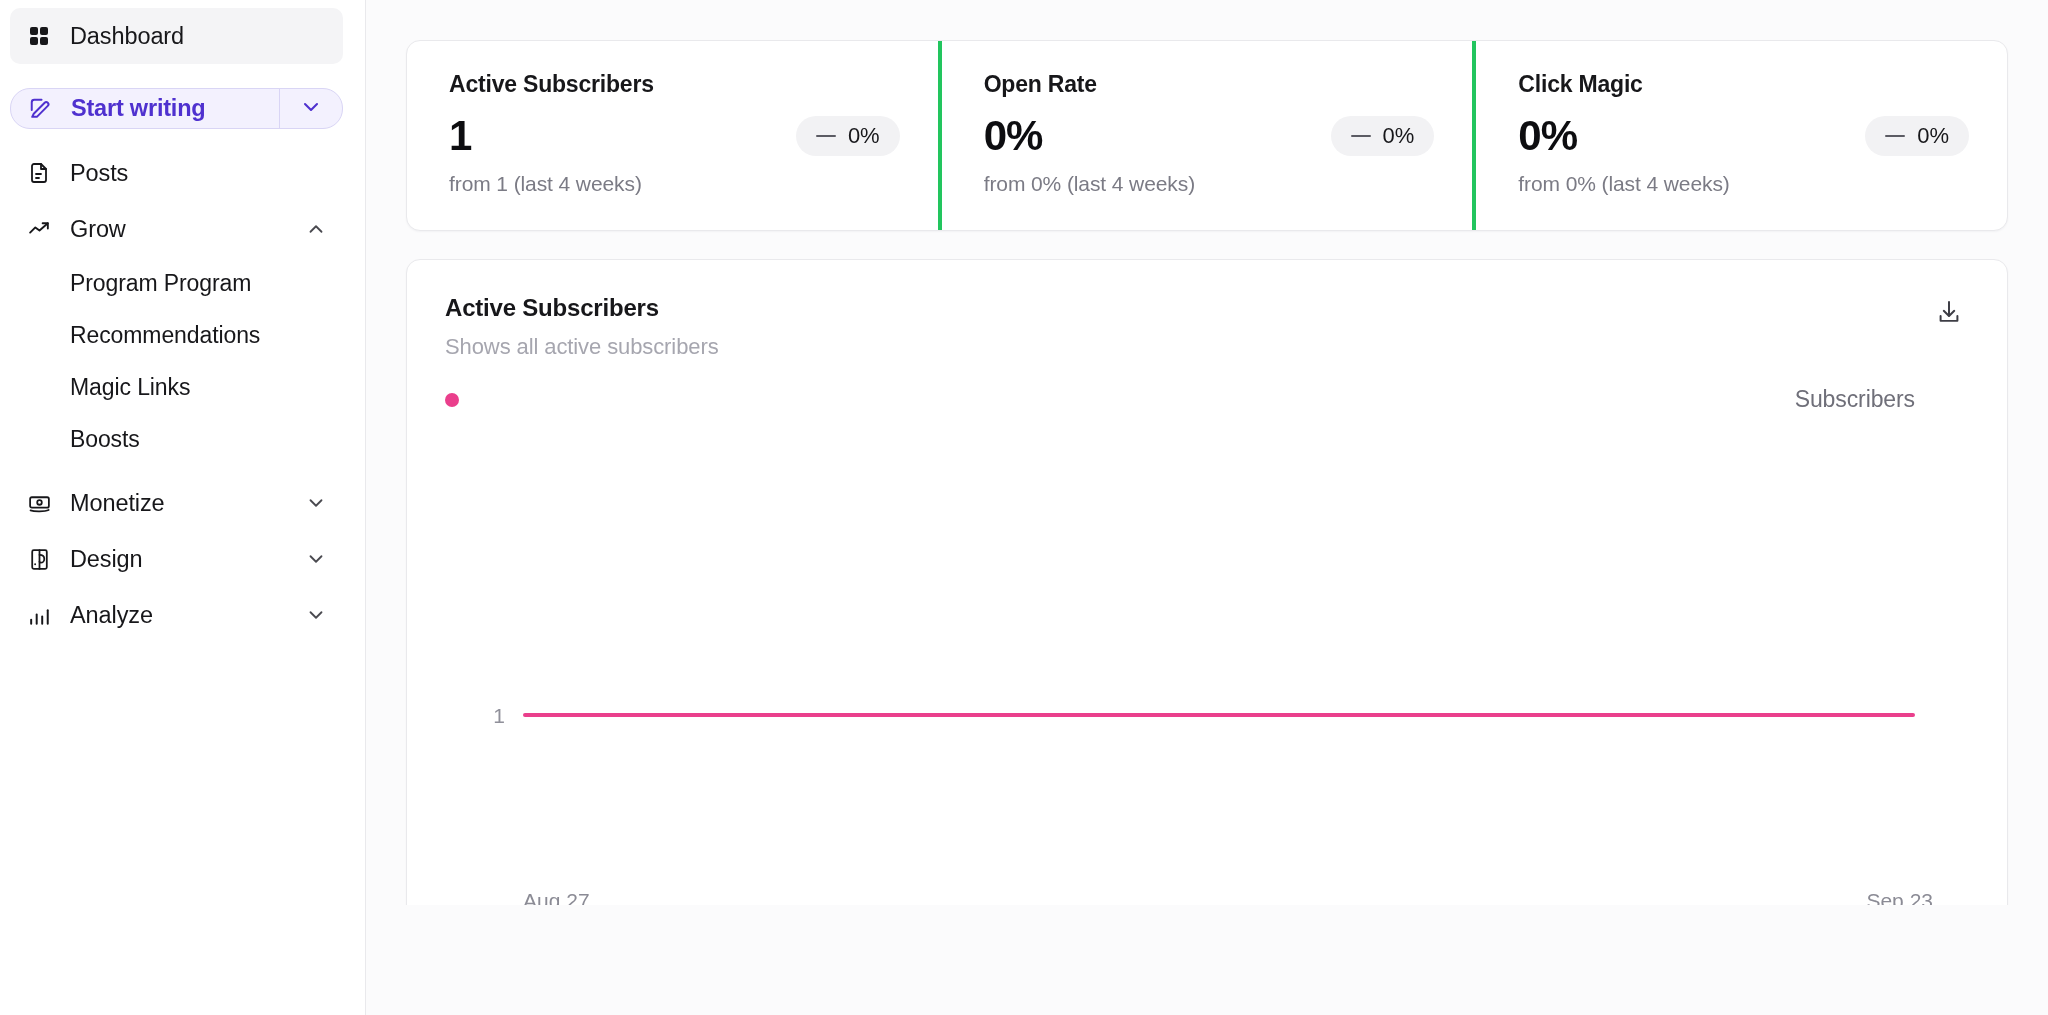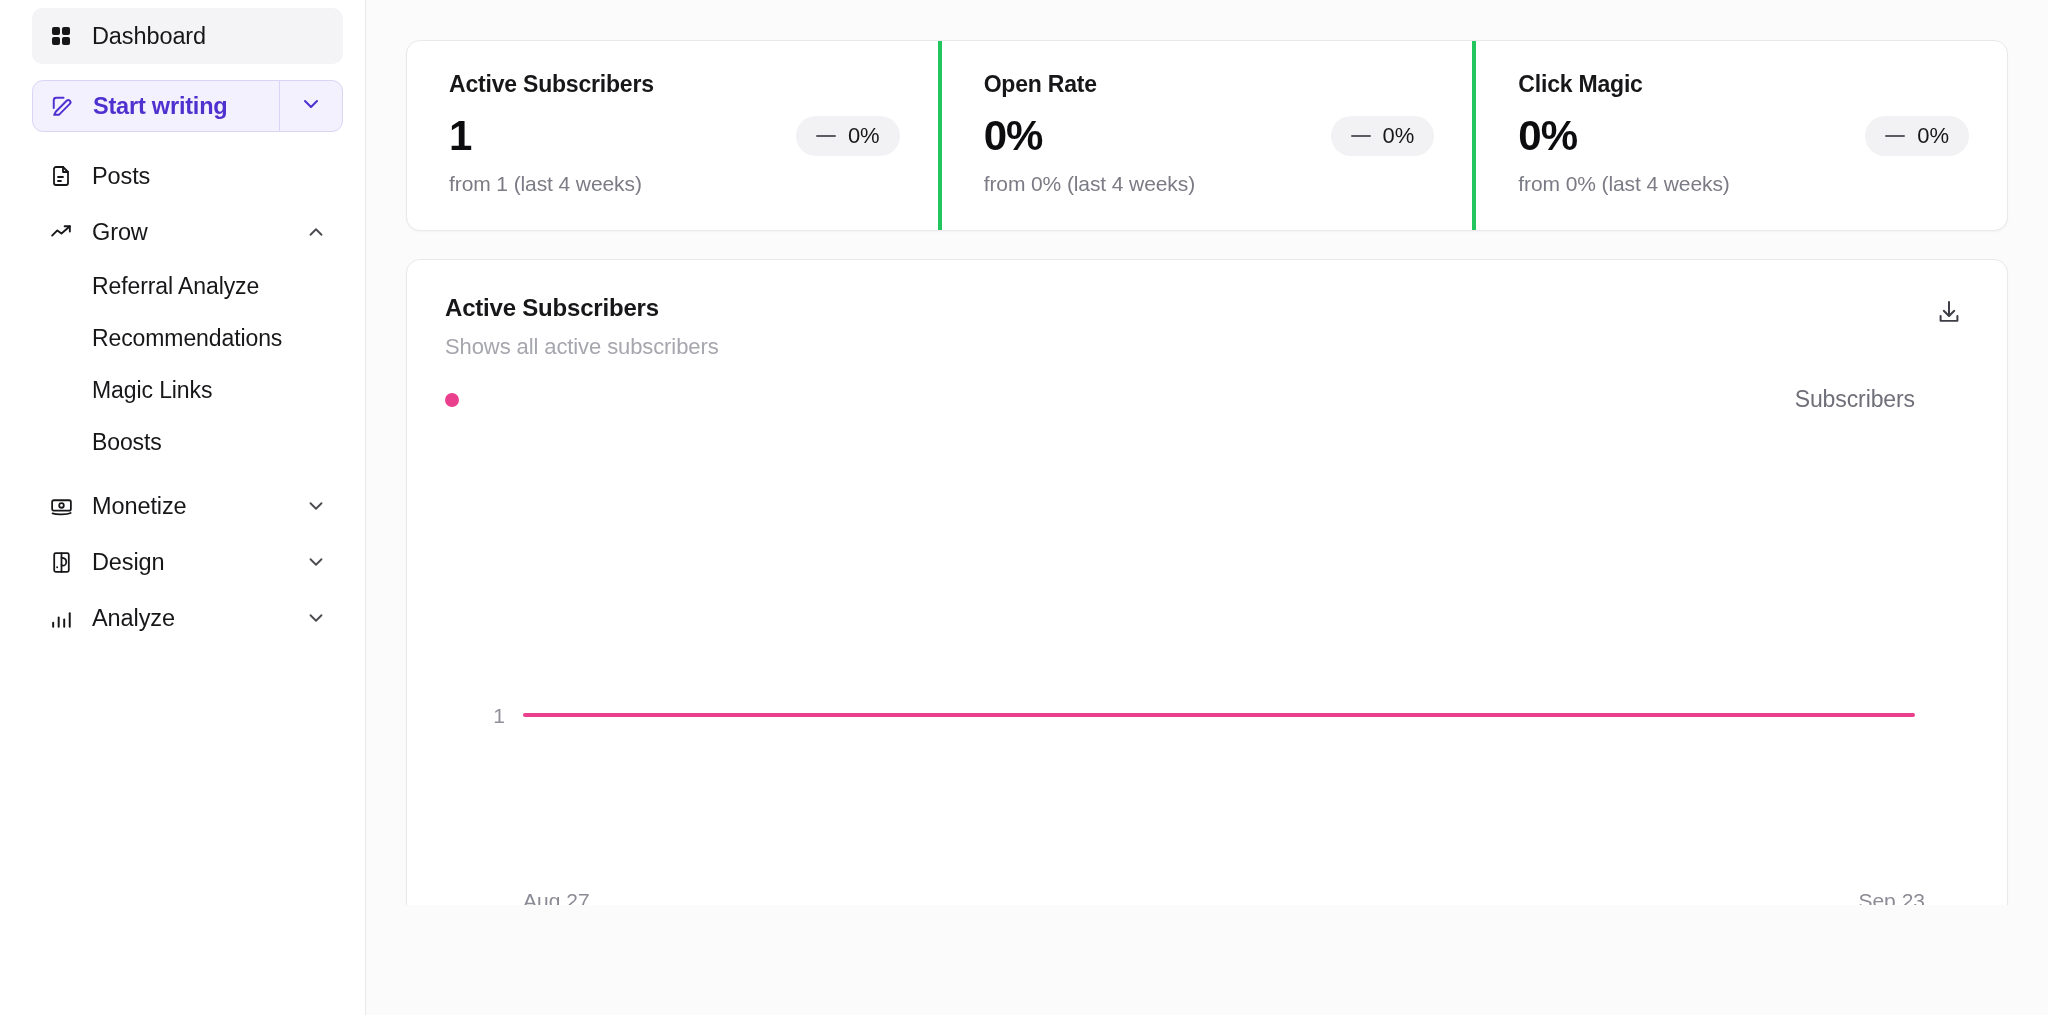--- a/index.html
+++ b/index.html
@@ -18,21 +18,21 @@
     background: #fbfbfc;
   }
 
   
   .sidebar {
     width: 366px;
     min-width: 366px;
     height: 1015px;
     background: #ffffff;
     border-right: 1px solid #e9e9ec;
-    padding: 8px 22px 0 32px;
+    padding: 8px 22px 0 10px;
     position: relative;
   }
   .nav-row {
     display: flex;
     align-items: center;
     height: 56px;
     border-radius: 10px;
     padding: 0 16px;
     gap: 18px;
     cursor: pointer;
@@ -61,24 +61,24 @@
     height: 22px;
     display: flex;
     align-items: center;
     justify-content: center;
     color: #4a4a50;
   }
 
   
   .write-wrap {
     display: flex;
-    margin-top: 16px;
+    margin-top: 24px;
     margin-bottom: 16px;
-    height: 52px;
-    border-radius: 11px;
+    height: 41px;
+    border-radius: 20px;
     border: 1px solid #d9d5f5;
     background: #f3f1fe;
     overflow: hidden;
   }
   .write-main {
     flex: 1;
     display: flex;
     align-items: center;
     gap: 18px;
     padding: 0 16px;
@@ -260,21 +260,21 @@
     left: 78px;
     right: 54px;
     top: 290px;
     height: 4px;
     background: #e0397f;
     border-radius: 2px;
   }
   .x-axis {
     position: absolute;
     left: 78px;
-    right: 44px;
+    right: 36px;
     bottom: 10px;
     display: flex;
     justify-content: space-between;
     font-size: 21px;
     color: #8b8b95;
   }
 </style>
 </head>
 <body>
 
@@ -335,21 +335,21 @@
       </span>
       <span class="nav-label">Grow</span>
       <span class="nav-chevron">
         <svg width="22" height="22" viewBox="0 0 24 24" fill="none" stroke="currentColor" stroke-width="2" stroke-linecap="round" stroke-linejoin="round" aria-hidden="true">
           <polyline points="6 15 12 9 18 15"></polyline>
         </svg>
       </span>
     </div>
 
     <div class="sub-row">
-      <span class="sub-label">Referral Analyze</span>
+      <span class="sub-label">Program Program</span>
     </div>
     <div class="sub-row">
       <span class="sub-label">Recommendations</span>
     </div>
     <div class="sub-row">
       <span class="sub-label">Magic Links</span>
     </div>
     <div class="sub-row">
       <span class="sub-label">Boosts</span>
     </div>

